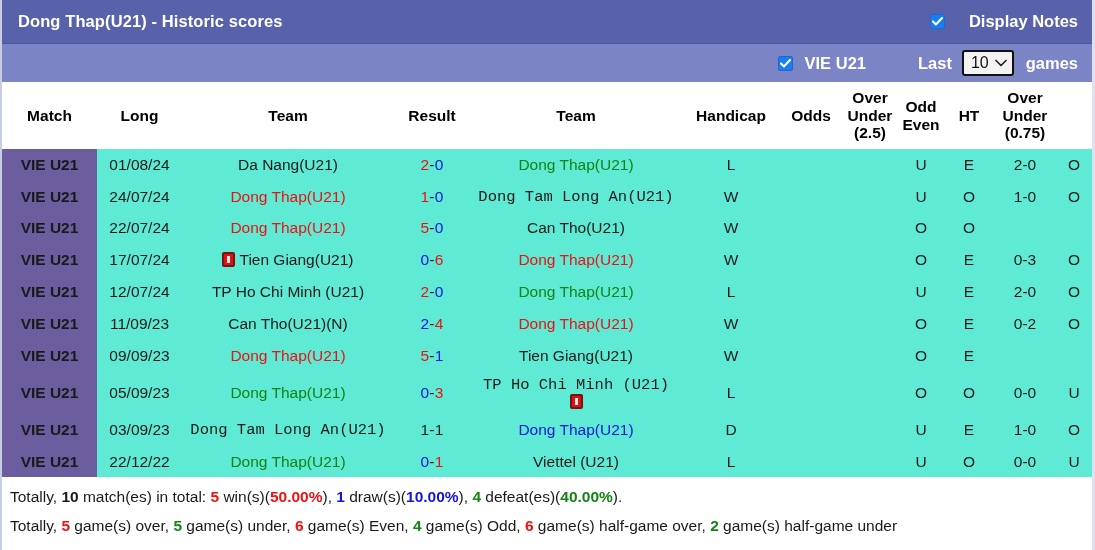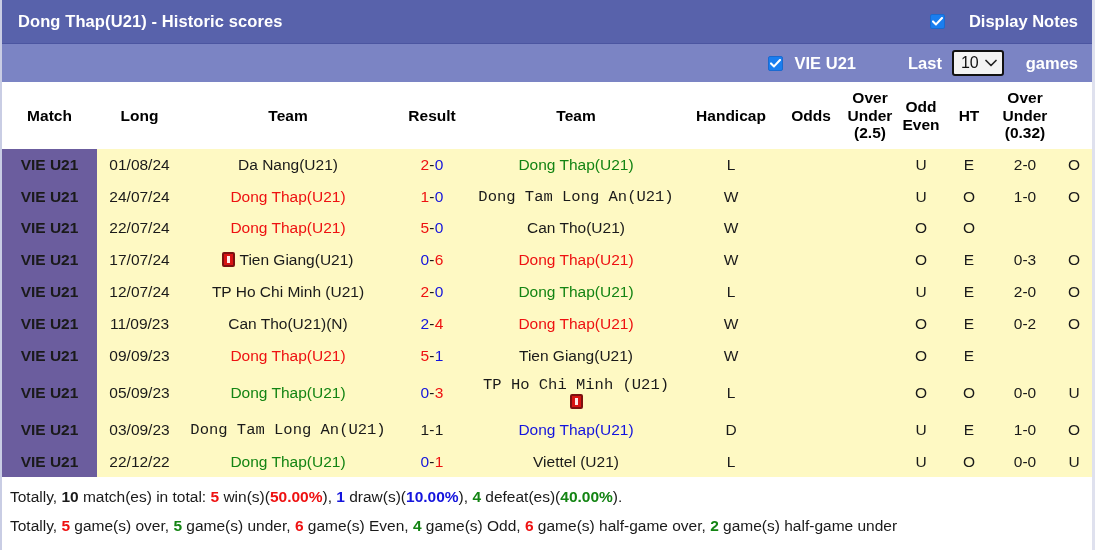--- a/index.html
+++ b/index.html
@@ -46,21 +46,21 @@
     display: flex;
     align-items: center;
     justify-content: flex-end;
     padding: 0 14px 0 16px;
     gap: 10px;
   }
   .subbar .lbl {
     color: #ffffff; font-size: 16.5px; font-weight: bold; margin-left: 28px;
   }
   .subbar .vie { margin-left: 2px; margin-right: 14px; }
-  .subbar .games { margin-left: 12px; }
+  .subbar .games { margin-left: 2px; }
 
   
   .cb {
     width: 15px; height: 15px;
     background: #1a7ef0;
     border: 1px solid #1a6ad0;
     border-radius: 2px;
     display: inline-flex;
     align-items: center;
     justify-content: center;
@@ -102,22 +102,22 @@
     height: 67px;
   }
   table.hist td {
     font-size: 15.5px;
     color: #1a1a1a;
     padding: 5px 2px;
     text-align: center;
     vertical-align: middle;
     height: 31.8px;
   }
-  tr.r-odd td  { background: #fef9c3; }
-  tr.r-even td { background: #fef9c3; }
+  tr.r-odd td  { background: #5eead4; }
+  tr.r-even td { background: #5eead4; }
 
   td.matchcell {
     background: #6b5d9e !important;
     color: #ffffff;
     font-weight: bold;
     font-size: 15px;
     text-align: center;
     padding-left: 0; padding-right: 0;
   }
 
@@ -226,21 +226,21 @@
           <span>(2.5)</span>
         </th>
         <th>
           <span>Odd</span><br>
           <span>Even</span>
         </th>
         <th><span>HT</span></th>
         <th>
           <span>Over</span><br>
           <span>Under</span><br>
-          <span>(0.32)</span>
+          <span>(0.75)</span>
         </th>
       </tr>
     </thead>
     <tbody id="tbody">
         <tr class="r-odd">
           <td class="matchcell">VIE U21</td>
           <td>01/08/24</td>
           <td class="teamcell"><span class="c-dark">Da Nang(U21)</span></td>
           <td class="score"><span class="c-red">2</span><span class="c-dark">-</span><span class="c-blue">0</span></td>
           <td class="teamcell"><span class="c-green">Dong Thap(U21)</span></td>

